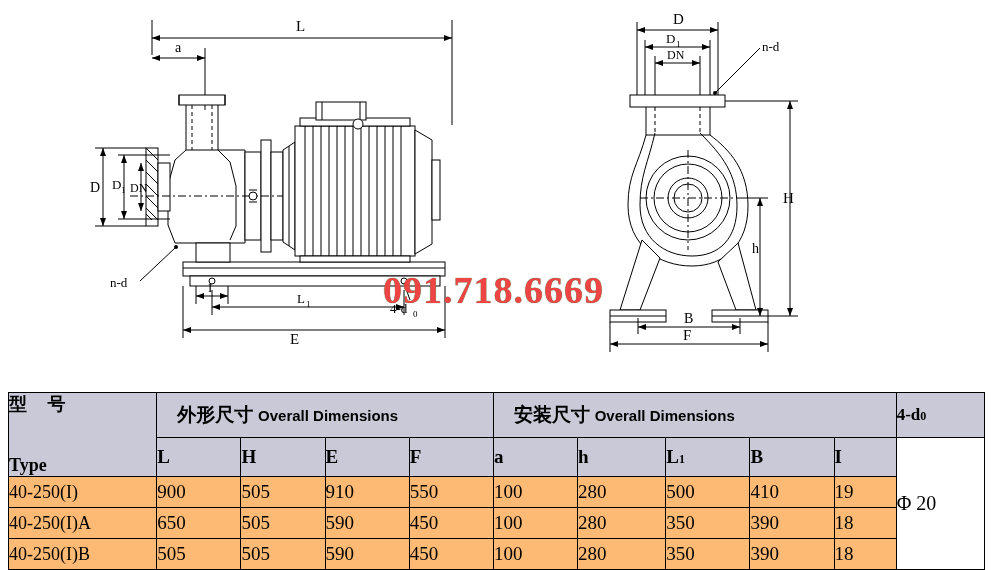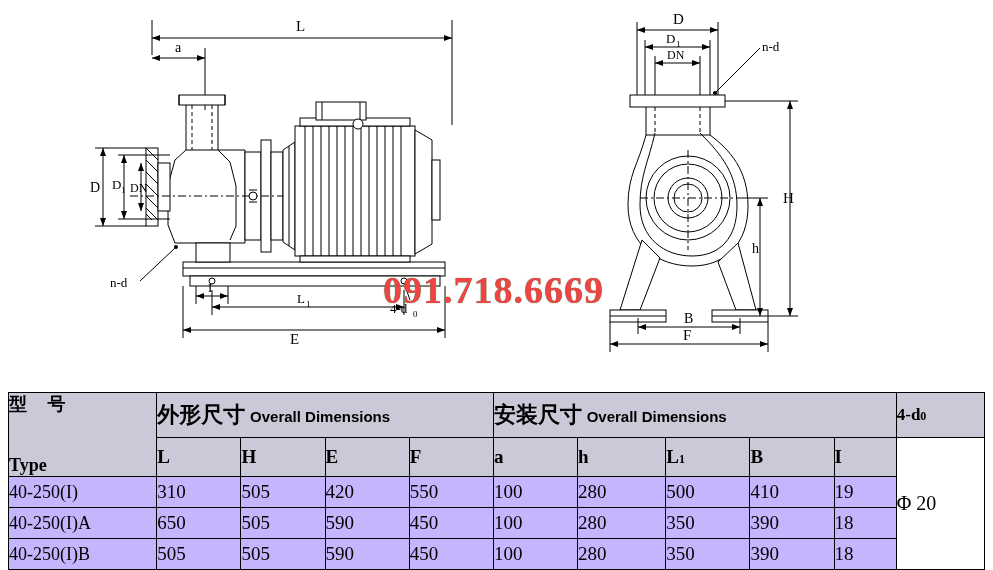--- a/index.html
+++ b/index.html
@@ -40,41 +40,41 @@
     font-family:"Liberation Serif", serif;
     color:#000;
     padding:0;
   }
   .hdr-band{
     background:#c9c9d8;
     height:44px;
     font-size:19px;
     font-weight:bold;
   }
-  .hdr-band .cn{font-size:22px;}
+  .hdr-band .cn{font-size:19px;margin-left:20px;}
   .hdr-band .en{font-family:"Liberation Sans", sans-serif;font-size:15px;font-weight:bold;}
   .type-cell{
     background:#c9c9d8;
     font-size:18px;
     font-weight:bold;
     line-height:1.25;
   }
   .type-cell .l1{letter-spacing:8px;}
   .type-cell .l2{font-family:"Liberation Serif", serif;margin-top:38px;}
   .sub-hdr{
     background:#c9c9d8;
     height:30px;
     font-size:19px;
     font-weight:bold;
   }
   .sub-hdr .sub{font-size:12px;}
   .data-row td{
     height:30px;
     font-size:19px;
-    background:#c4b5fd;
+    background:#fdba74;
   }
   .data-row td.typecol{
     font-size:18px;
   }
   .dia-cell{
     font-size:20px;
     background:#ffffff;
   }
   .corner-4d0{
     background:#c9c9d8;
@@ -353,23 +353,23 @@
     <td class="sub-hdr"><span>a</span></td>
     <td class="sub-hdr"><span>h</span></td>
     <td class="sub-hdr"><span>L</span><span class="sub">1</span></td>
     <td class="sub-hdr"><span>B</span></td>
     <td class="sub-hdr"><span>I</span></td>
     <td class="dia-cell" rowspan="4">Φ 20</td>
   </tr>
 
   <tr class="data-row">
     <td class="typecol">40-250(I)</td>
-    <td>310</td>
+    <td>900</td>
     <td>505</td>
-    <td>420</td>
+    <td>910</td>
     <td>550</td>
     <td>100</td>
     <td>280</td>
     <td>500</td>
     <td>410</td>
     <td>19</td>
   </tr>
   <tr class="data-row">
     <td class="typecol">40-250(I)A</td>
     <td>650</td>

